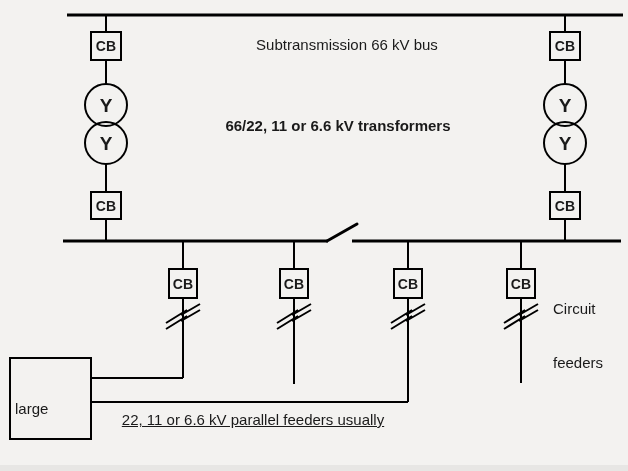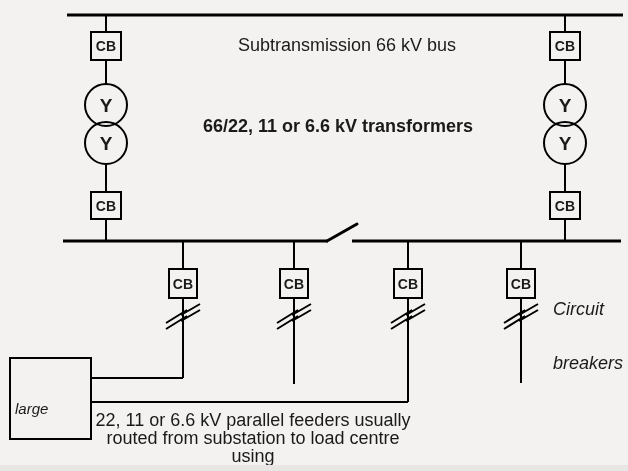--- a/index.html
+++ b/index.html
@@ -5,32 +5,32 @@
   html,body{margin:0;padding:0;}
   #stage{
     position:relative;
     width:628px;height:471px;
     background:#f3f2f0;
     font-family:"Liberation Sans", sans-serif;
     color:#1a1a1a;
     overflow:hidden;
   }
   #diagram-svg{position:absolute;left:0;top:0;}
-  .lbl{position:absolute;font-size:18px;line-height:18px;white-space:pre;}
+  .lbl{position:absolute;font-size:15px;line-height:18px;white-space:pre;}
   .lbl.center{text-align:center;white-space:normal;}
   .cb-label{
     position:absolute;display:flex;align-items:center;justify-content:center;
     font-weight:bold;font-size:14px;letter-spacing:0.2px;
   }
   .y-label{
     position:absolute;display:flex;align-items:center;justify-content:center;
     font-weight:bold;font-size:19px;
   }
-  .multiline div{white-space:nowrap;font-style:italic;}
-  .caption{line-height:18px;}
+  .multiline div{white-space:nowrap;}
+  .caption{line-height:18px;text-decoration:underline;}
   .customer-text{line-height:19px;font-size:15px;}
   .bottom-strip{
     position:absolute;left:0;bottom:0;width:628px;height:6px;
     background:#e7e6e4;
   }
 </style>
 </head>
 <body>
 
 <div id="stage">
@@ -119,28 +119,27 @@
   <div class="y-label" style="left:545px;top:86px;width:40px;height:40px;">Y</div>
   <div class="y-label" style="left:545px;top:124px;width:40px;height:40px;">Y</div>
 
   <div class="lbl center" style="left:197px;top:36px;width:300px;">Subtransmission 66 kV bus</div>
 
   <div class="lbl center" style="left:188px;top:117px;width:300px;font-weight:bold;">66/22, 11 or 6.6 kV transformers</div>
 
 
   <div class="lbl multiline" style="left:553px;top:264px;">
     <div>Circuit</div>
-    <div>breakers</div>
+    <div>feeders</div>
   </div>
 
   <div class="lbl multiline customer-text" style="left:15px;top:361px;">
     <div>large</div>
     
     
   </div>
 
   <div class="lbl center caption" style="left:83px;top:411px;width:340px;">
     <div>22, 11 or 6.6 kV parallel feeders usually</div>
-    <div>routed from substation to load centre using</div>
   </div>
 
   <div class="bottom-strip"></div>
 </div>
 
 </body></html>

